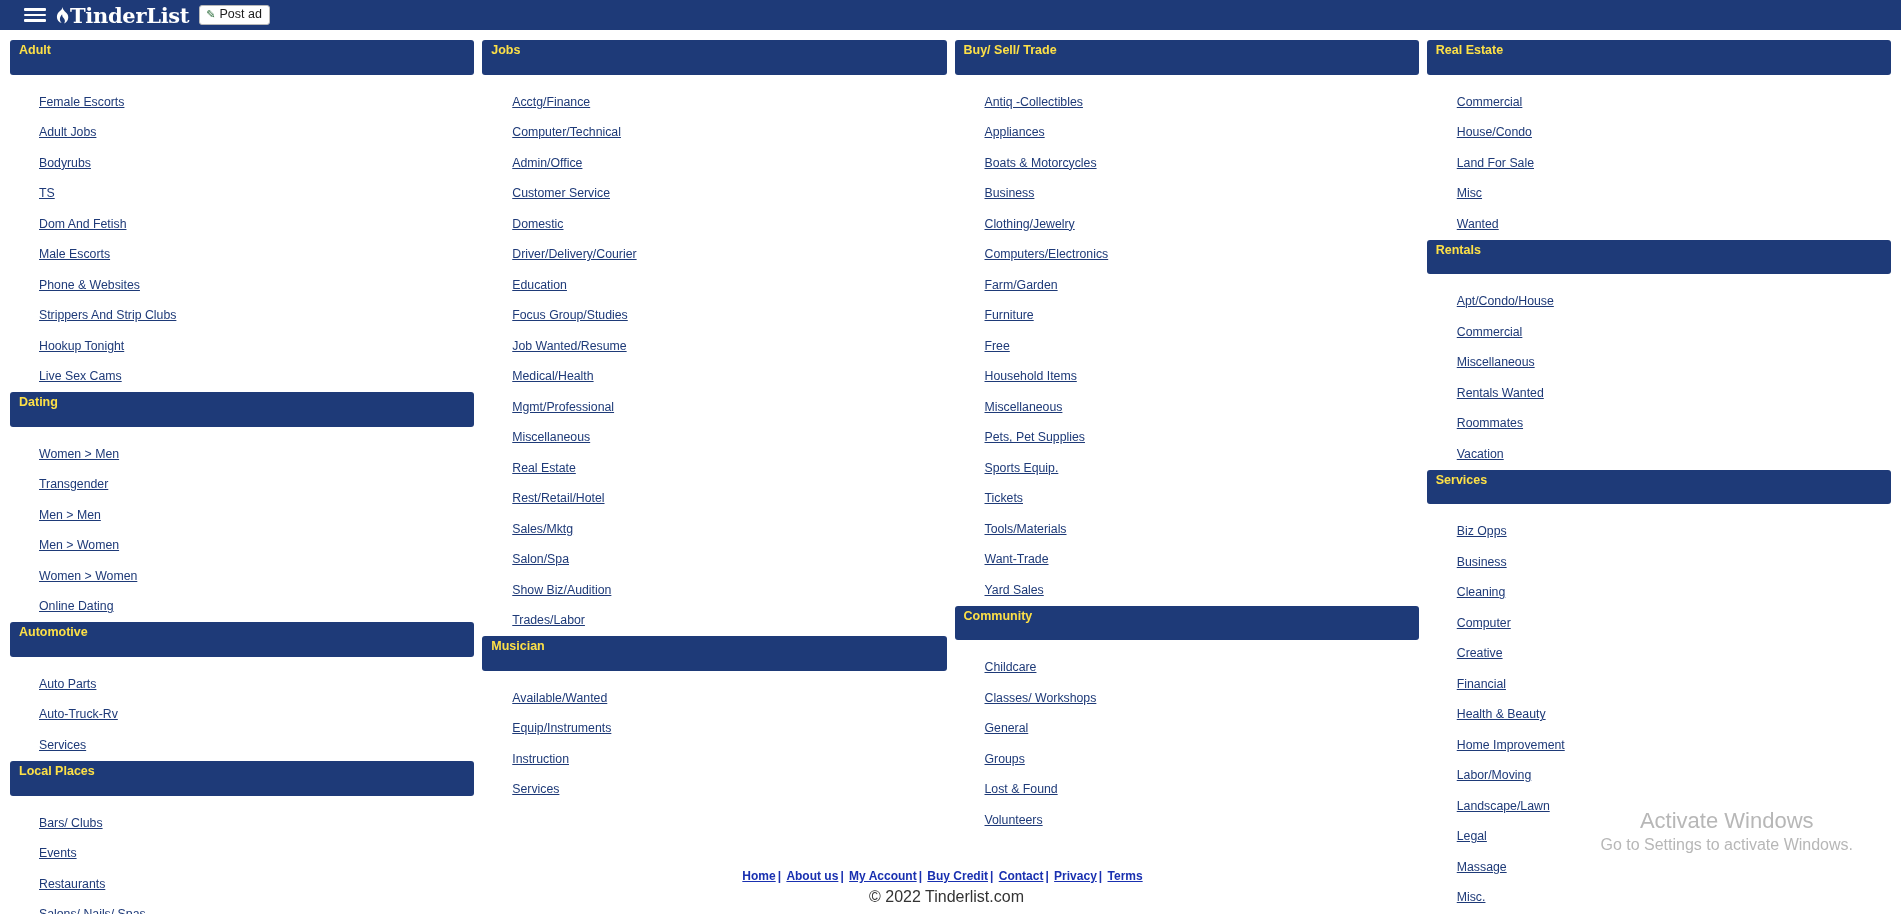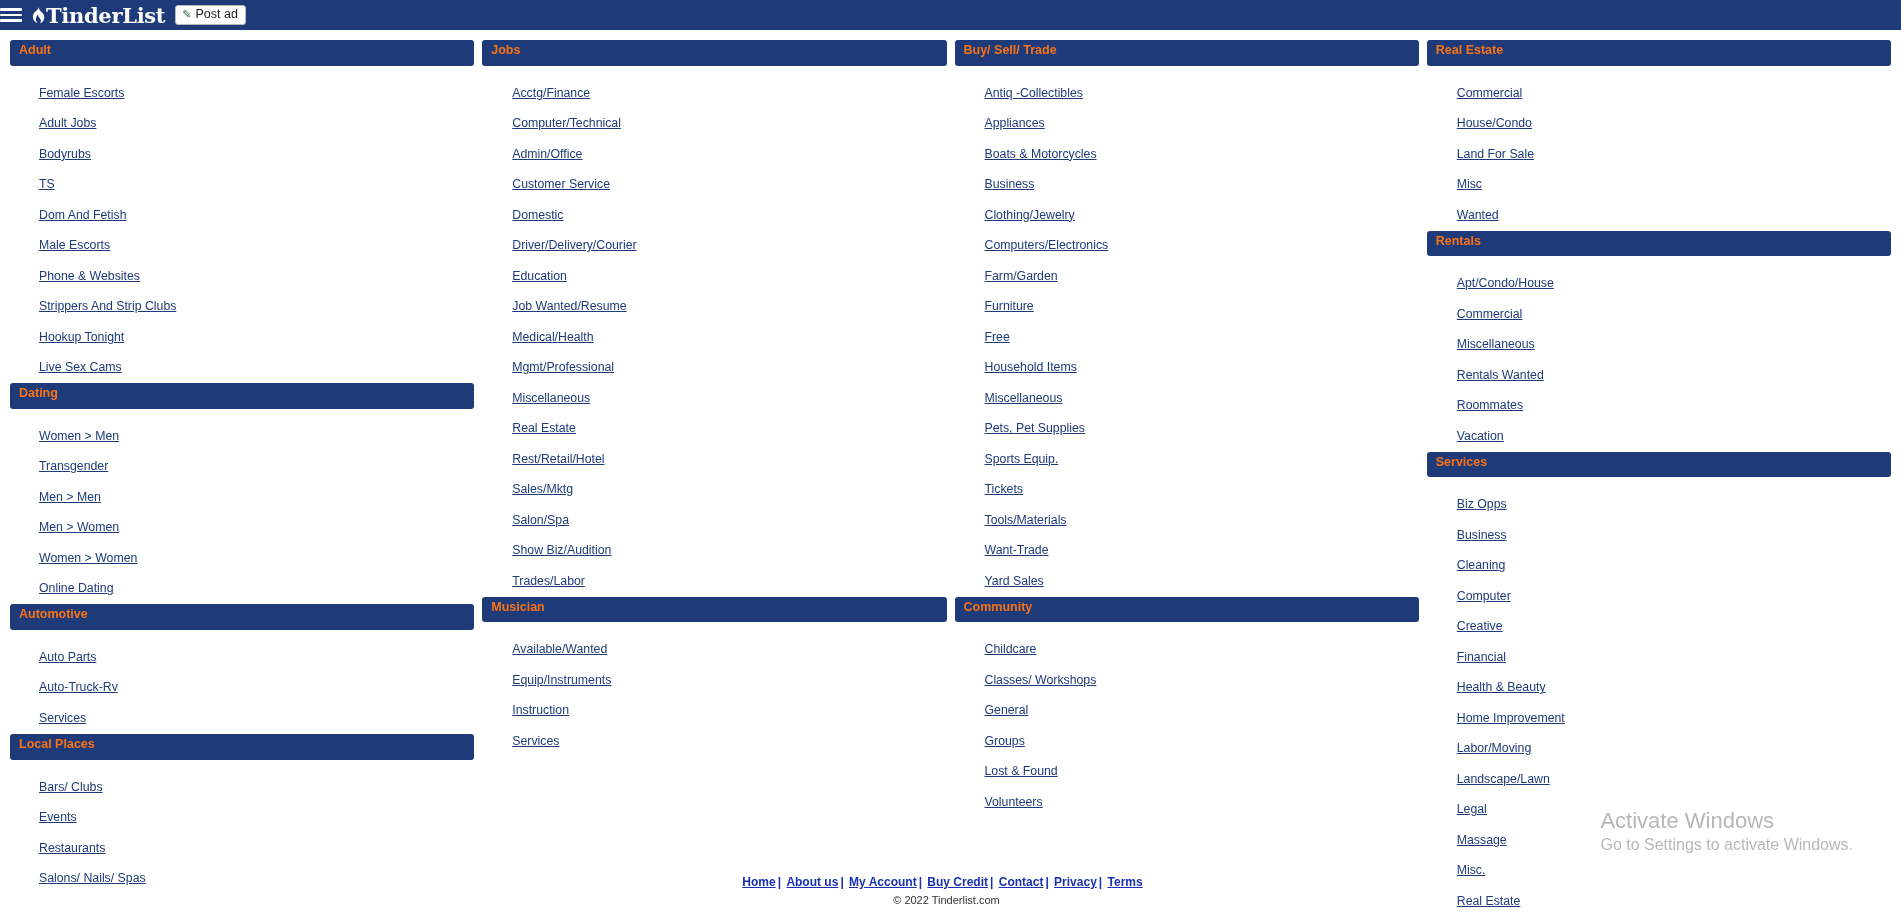--- a/index.html
+++ b/index.html
@@ -10,21 +10,21 @@
     font-family: "Liberation Sans", sans-serif;
   }
   body { overflow: hidden; position: relative; }
 
   
   .header {
     height: 30px;
     background: #1e3a78;
     display: flex;
     align-items: center;
-    padding: 0 0;
+    padding: 0 24px;
     gap: 10px;
     position: relative;
   }
   .hamburger {
     width: 22px; height: 18px;
     display: flex; flex-direction: column; justify-content: center; gap: 3px;
     cursor: pointer;
   }
   .hamburger span {
     display: block; height: 2.5px; background: #ffffff; border-radius: 1px;
@@ -65,24 +65,24 @@
     display: grid;
     grid-template-columns: 1fr 1fr 1fr 1fr;
     column-gap: 8px;
     align-items: start;
   }
   .col { min-width: 0; }
 
   .section { margin-bottom: 8px; }
   .section-header {
     background: #1e3a78;
-    color: #f97316;
+    color: #fde047;
     font-size: 12.5px;
     font-weight: bold;
-    padding: 3px 0 7px 9px;
+    padding: 3px 0 16px 9px;
     border-radius: 3px;
     line-height: 1.25;
   }
   ul.links {
     list-style: none;
     margin: 8px;
     padding: 9px 0 0 0;
   }
   ul.links li { margin: 0 0 12.5px 0; }
   ul.links li:last-child { margin-bottom: 4px; }
@@ -96,21 +96,21 @@
   }
 
   
   .col-2 ul.links a, .col-3 ul.links a, .col-4 ul.links a { padding-left: 22px; }
 
   
   .watermark {
     position: absolute;
     right: 48px;
     bottom: 58px;
-    text-align: left;
+    text-align: center;
     color: #b7b7b7;
     pointer-events: none;
     user-select: none;
   }
   .watermark .w1 { font-size: 22px; line-height: 1.15; }
   .watermark .w2 { font-size: 16px; line-height: 1.4; }
 
   
   .footer {
     position: absolute;
@@ -122,21 +122,21 @@
     font-size: 12px;
     color: #1e3a78;
     margin-bottom: 5px;
   }
   .footer-links a {
     color: #1930b0;
     text-decoration: underline;
     font-weight: bold;
   }
   .footer-links .sep { color: #1930b0; padding: 0 2px; font-weight: bold; }
-  .copyright { font-size: 11px; color: #333; margin-left: 8px; }
+  .copyright { font-size: 16px; color: #333; margin-left: 8px; }
 </style>
 </head>
 <body>
 
 <div class="header">
   <div class="hamburger">
     <span></span>
     <span></span>
     <span></span>
   </div>
@@ -209,20 +209,21 @@
     <div class="section">
       <div class="section-header">Jobs</div>
       <ul class="links">
         <li><a href="#">Acctg/Finance</a></li>
         <li><a href="#">Computer/Technical</a></li>
         <li><a href="#">Admin/Office</a></li>
         <li><a href="#">Customer Service</a></li>
         <li><a href="#">Domestic</a></li>
         <li><a href="#">Driver/Delivery/Courier</a></li>
         <li><a href="#">Education</a></li>
+        <li><a href="#">Focus Group/Studies</a></li>
         <li><a href="#">Job Wanted/Resume</a></li>
         <li><a href="#">Medical/Health</a></li>
         <li><a href="#">Mgmt/Professional</a></li>
         <li><a href="#">Miscellaneous</a></li>
         <li><a href="#">Real Estate</a></li>
         <li><a href="#">Rest/Retail/Hotel</a></li>
         <li><a href="#">Sales/Mktg</a></li>
         <li><a href="#">Salon/Spa</a></li>
         <li><a href="#">Show Biz/Audition</a></li>
         <li><a href="#">Trades/Labor</a></li>

